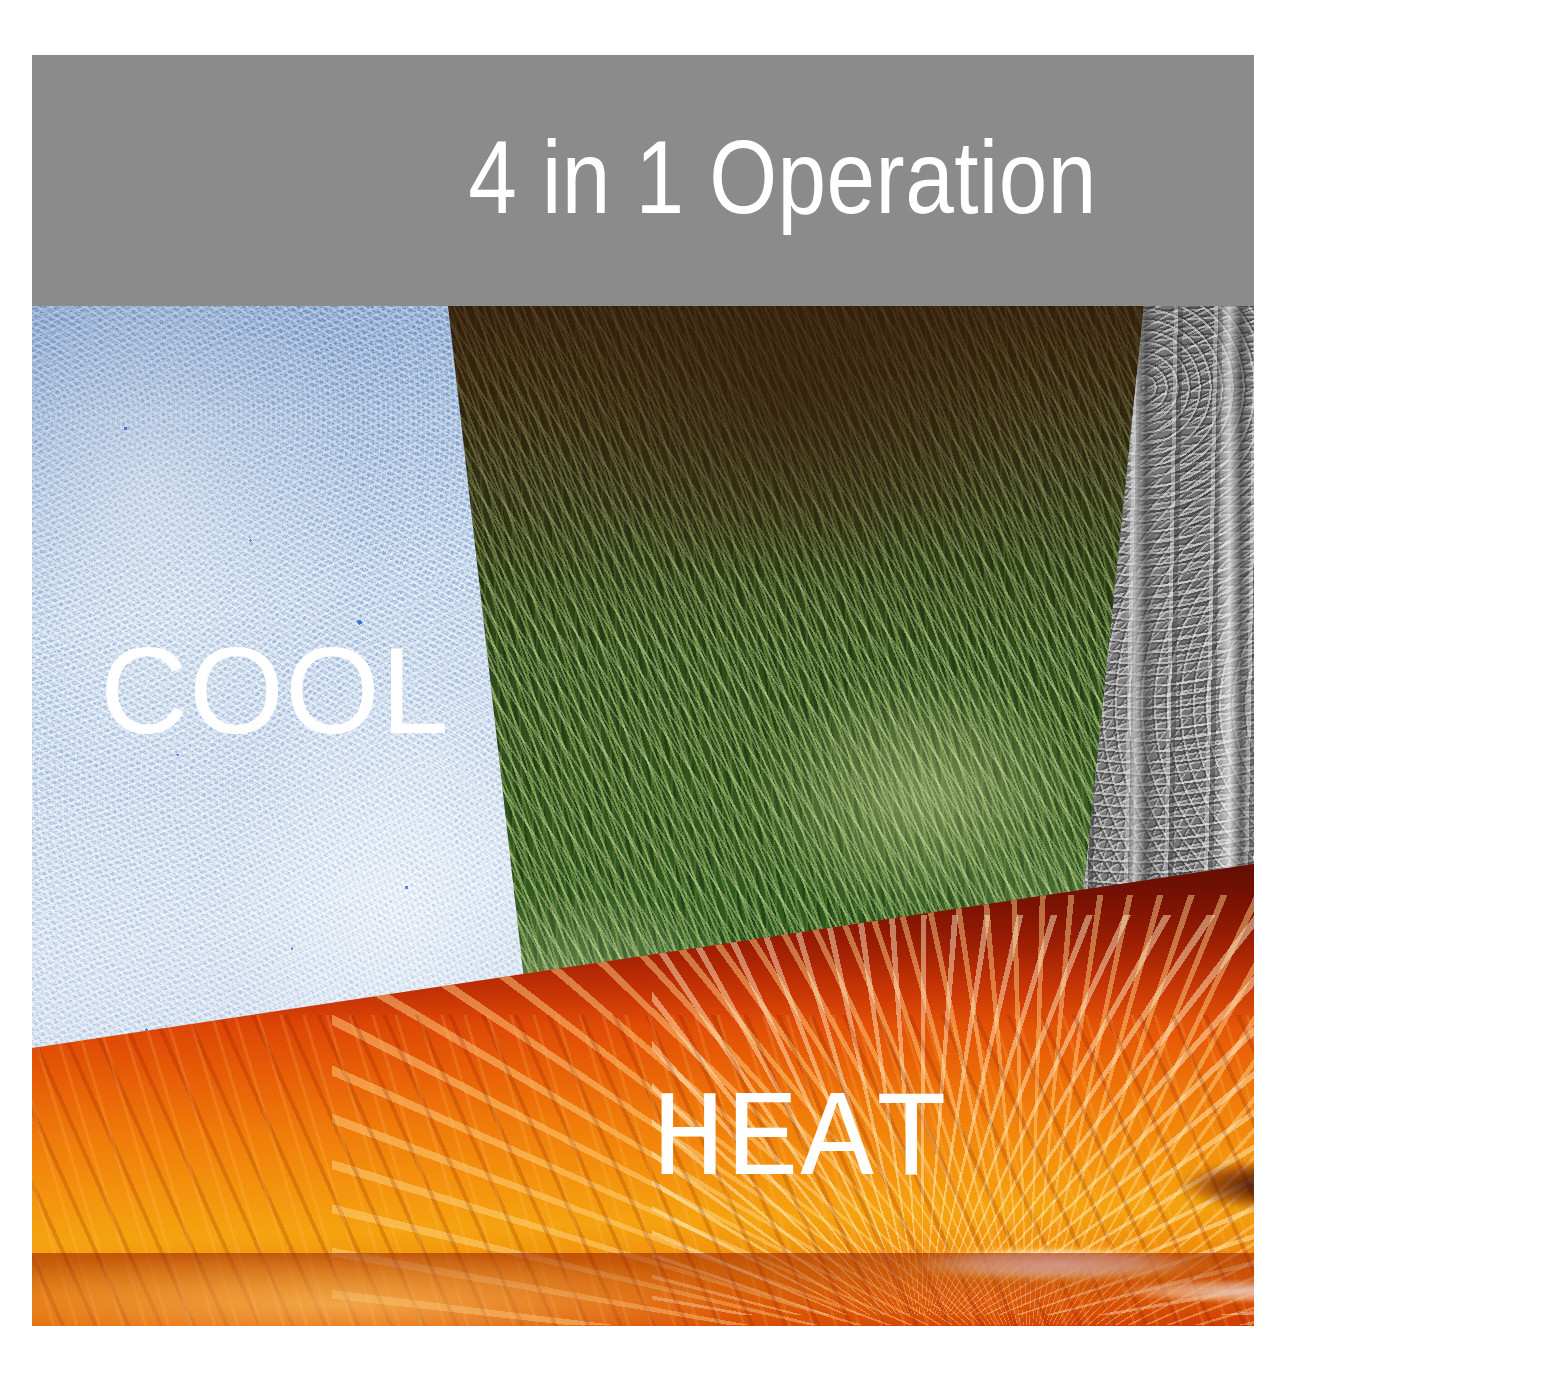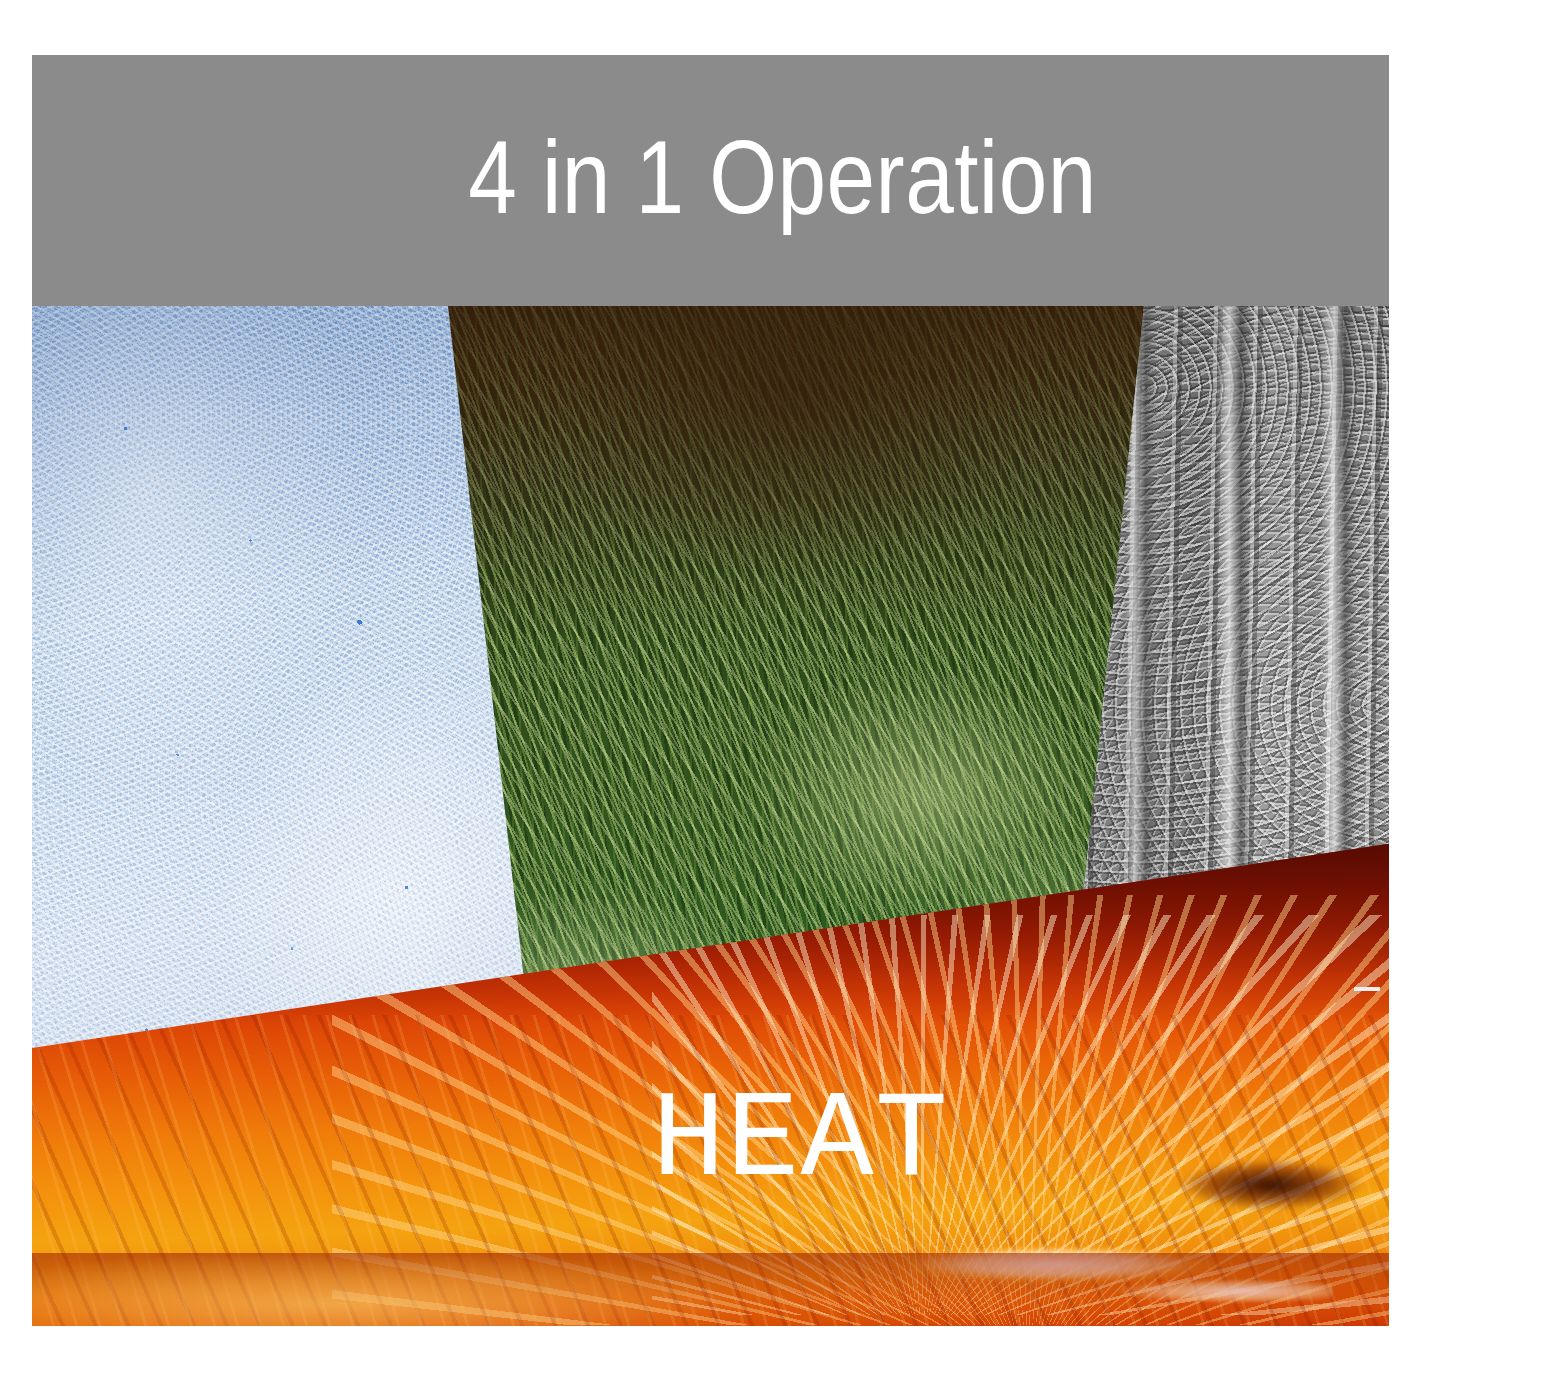--- a/index.html
+++ b/index.html
@@ -18,21 +18,21 @@
     width: 1564px;
     height: 1390px;
     background: #ffffff;
   }
 
   
   #graphic {
     position: absolute;
     left: 32px;
     top: 55px;
-    width: 1357px;
+    width: 1222px;
     height: 1271px;
     overflow: hidden;
     background: #8b8b8b;
   }
 
   
   #header-band {
     position: absolute;
     left: 0;
     top: 0;
@@ -403,18 +403,19 @@
       <div class="heat-darkspot"></div>
       <div class="heat-flare"></div>
       <div class="heat-darkband"></div>
       <div class="heat-bright-bottom"></div>
     </div>
 
     <div id="header-band">
       <div id="header-title">4 in 1 Operation</div>
     </div>
 
+    <div class="mode-label" id="label-cool">COOL</div>
     <div class="mode-label" id="label-heat">HEAT</div>
 
     <div class="artifact-dash" id="artifact-1"></div>
 
   </div>
 </div>
 
 </body></html>

